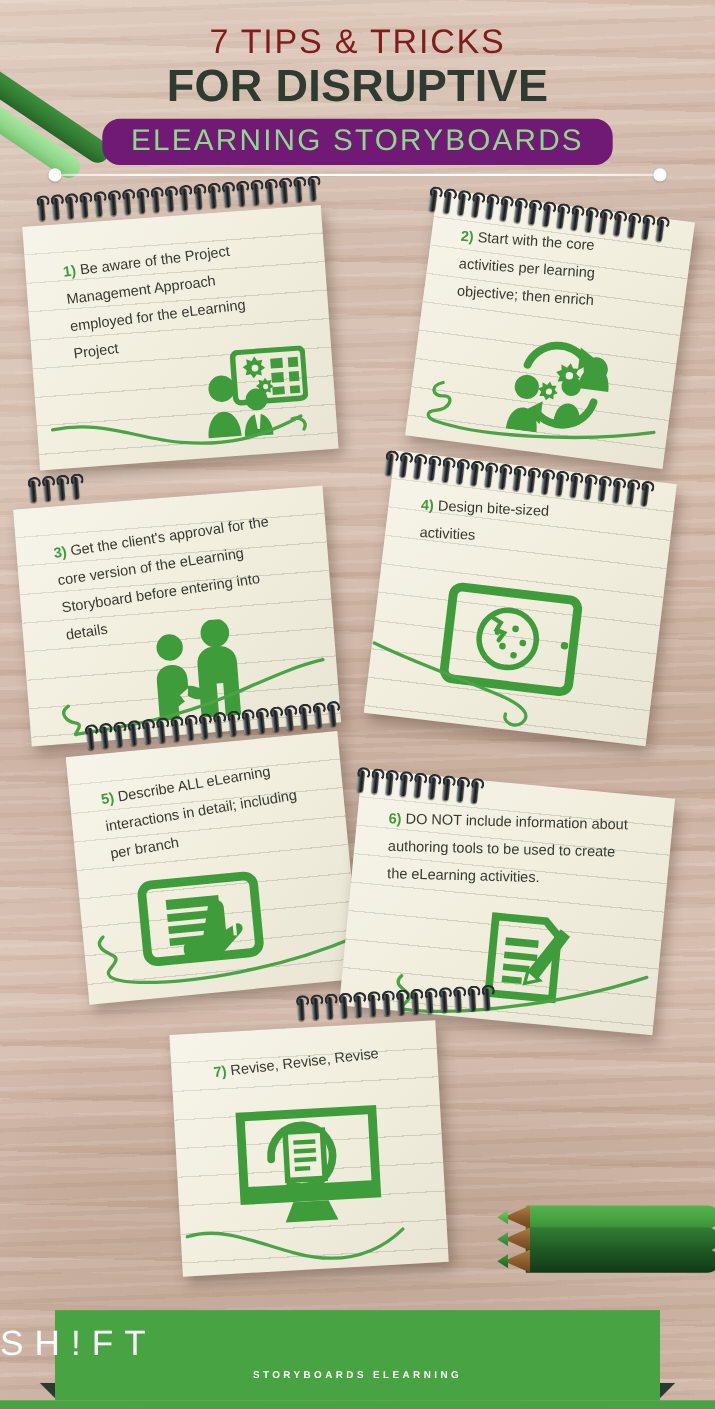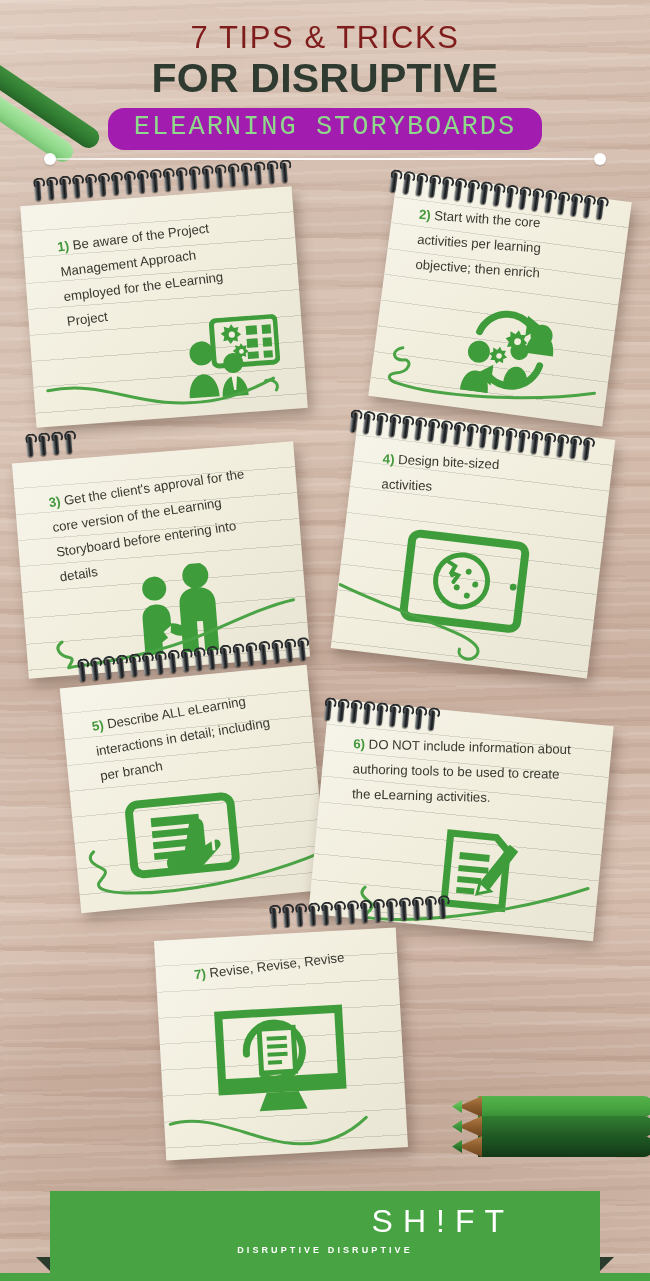--- a/index.html
+++ b/index.html
@@ -26,22 +26,22 @@
   #wood:after{content:"";position:absolute;inset:0;
     background:
       linear-gradient(100deg,rgba(255,250,245,.18) 0%,rgba(255,250,245,0) 28%),
       radial-gradient(120% 60% at 50% 10%,rgba(255,250,245,.14),rgba(0,0,0,0) 60%),
       radial-gradient(110% 50% at 50% 98%,rgba(90,60,45,.10),rgba(0,0,0,0) 62%);}
 
   
   #header{position:absolute;left:0;top:0;width:650px;height:168px;z-index:12;text-align:center;}
   .t1{font-size:31px;letter-spacing:1.6px;color:#7f1d1d;margin-top:22px;font-weight:400;line-height:1;}
   .t2{font-size:41px;letter-spacing:.2px;color:#2f3b31;font-weight:bold;line-height:1.05;margin-top:4px;}
-  #banner{display:inline-block;background:#a21caf;border-radius:16px;
-    padding:6px 26px 9px;margin-top:8px;font-family:Liberation Mono, monospace;}
+  #banner{display:inline-block;background:#701a75;border-radius:16px;
+    padding:6px 26px 9px;margin-top:8px;}
   .t3{font-size:27px;letter-spacing:2.0px;color:#8fd98b;font-weight:400;line-height:1;}
 
   
   #divider{position:absolute;left:44px;top:153px;width:562px;height:12px;z-index:12;}
   #divider .bar{position:absolute;left:6px;top:5px;width:550px;height:2px;
     background:linear-gradient(90deg,rgba(255,255,255,.55),#fff 18%,#fff 82%,rgba(255,255,255,.55));}
   #divider .dot{position:absolute;top:0;width:12px;height:12px;border-radius:50%;
     background:#fff;box-shadow:0 1px 2px rgba(0,0,0,.18);}
   #divider .dot.l{left:0;} #divider .dot.r{right:0;}
 
@@ -82,21 +82,21 @@
   .coil b{position:absolute;left:-1px;top:-3px;width:8px;height:7px;border-radius:50%;
     border:2px solid #2a2d30;border-bottom-color:transparent;background:transparent;}
 
   
   #footer{position:absolute;left:0;bottom:0;width:650px;height:98px;z-index:20;}
   #fbar{position:absolute;left:50px;top:8px;width:550px;height:82px;background:#48a343;}
   #ftab-l{position:absolute;left:36px;top:74px;width:16px;height:16px;background:#2a3b2d;
     clip-path:polygon(0 0,100% 0,100% 100%);}
   #ftab-r{position:absolute;right:36px;top:74px;width:16px;height:16px;background:#2a3b2d;
     clip-path:polygon(0 0,100% 0,0 100%);}
-  #flogo{position:absolute;left:0;top:20px;width:514px;text-align:right;
+  #flogo{position:absolute;left:0;top:20px;width:514px;text-align:left;
     color:#fff;font-size:32px;letter-spacing:10px;font-weight:300;}
   #ftag{position:absolute;left:0;top:62px;width:650px;text-align:center;
     color:#fff;font-size:9px;letter-spacing:3.1px;font-weight:bold;}
   #fbot{position:absolute;left:0;bottom:0;width:650px;height:8px;background:#48a343;}
 </style>
 </head>
 <body>
 
 <div id="wood"></div>
 
@@ -757,15 +757,15 @@
       <i></i>
       <b></b>
     </div>
 </div>
 
 <div id="footer">
   <div id="ftab-l"></div>
   <div id="ftab-r"></div>
   <div id="fbar"></div>
   <div id="flogo">SH!FT</div>
-  <div id="ftag">DISRUPTIVE DISRUPTIVE</div>
+  <div id="ftag">STORYBOARDS ELEARNING</div>
   <div id="fbot"></div>
 </div>
 
 </body></html>

